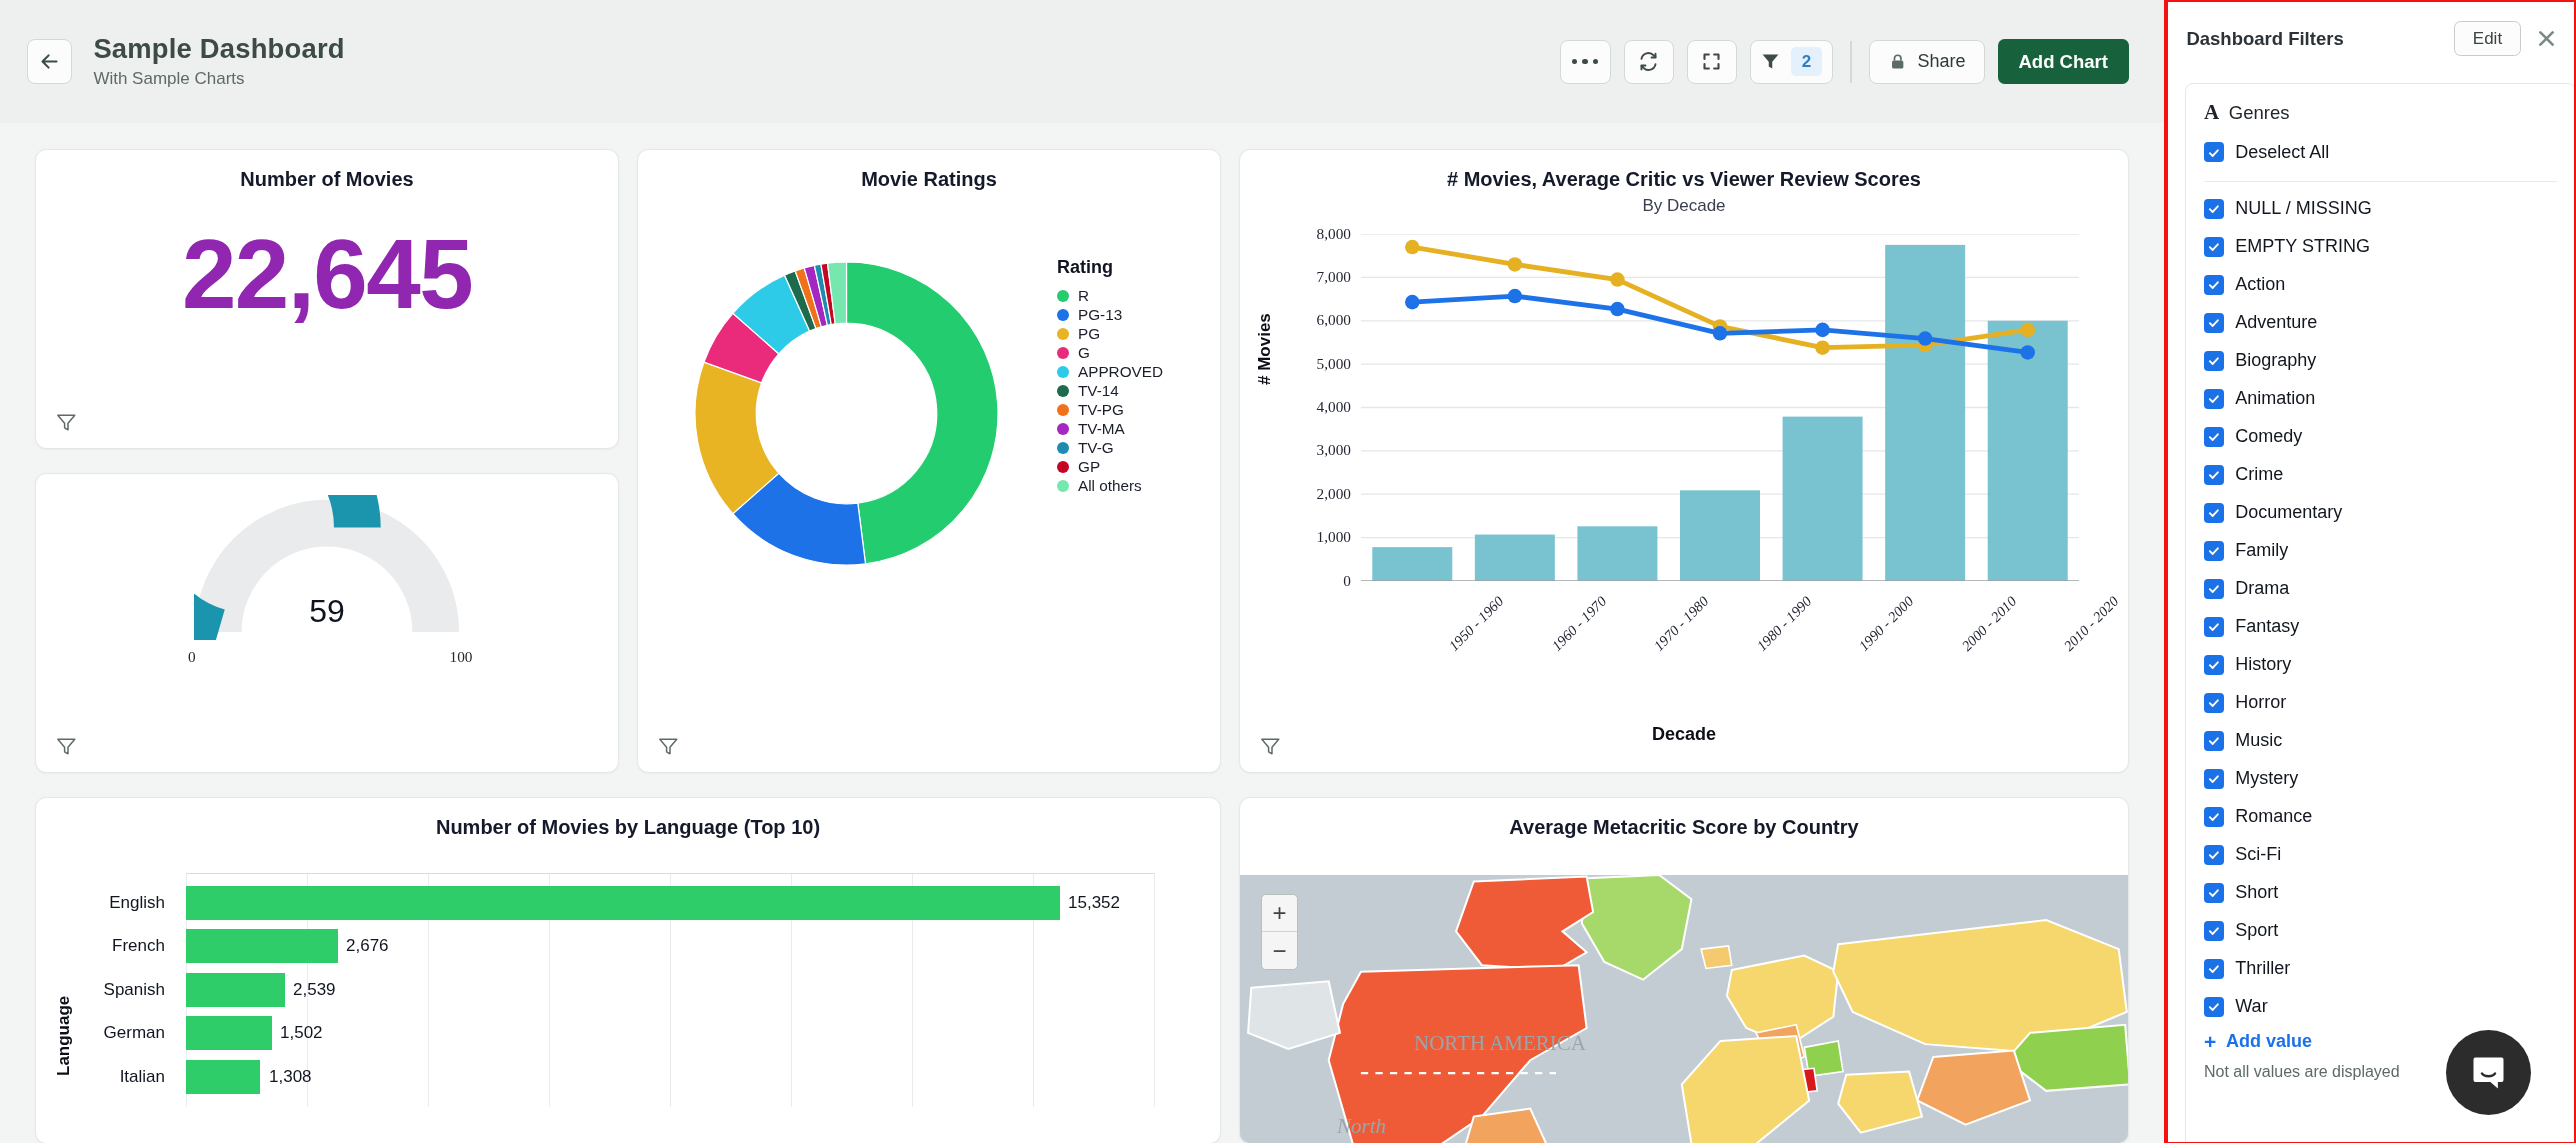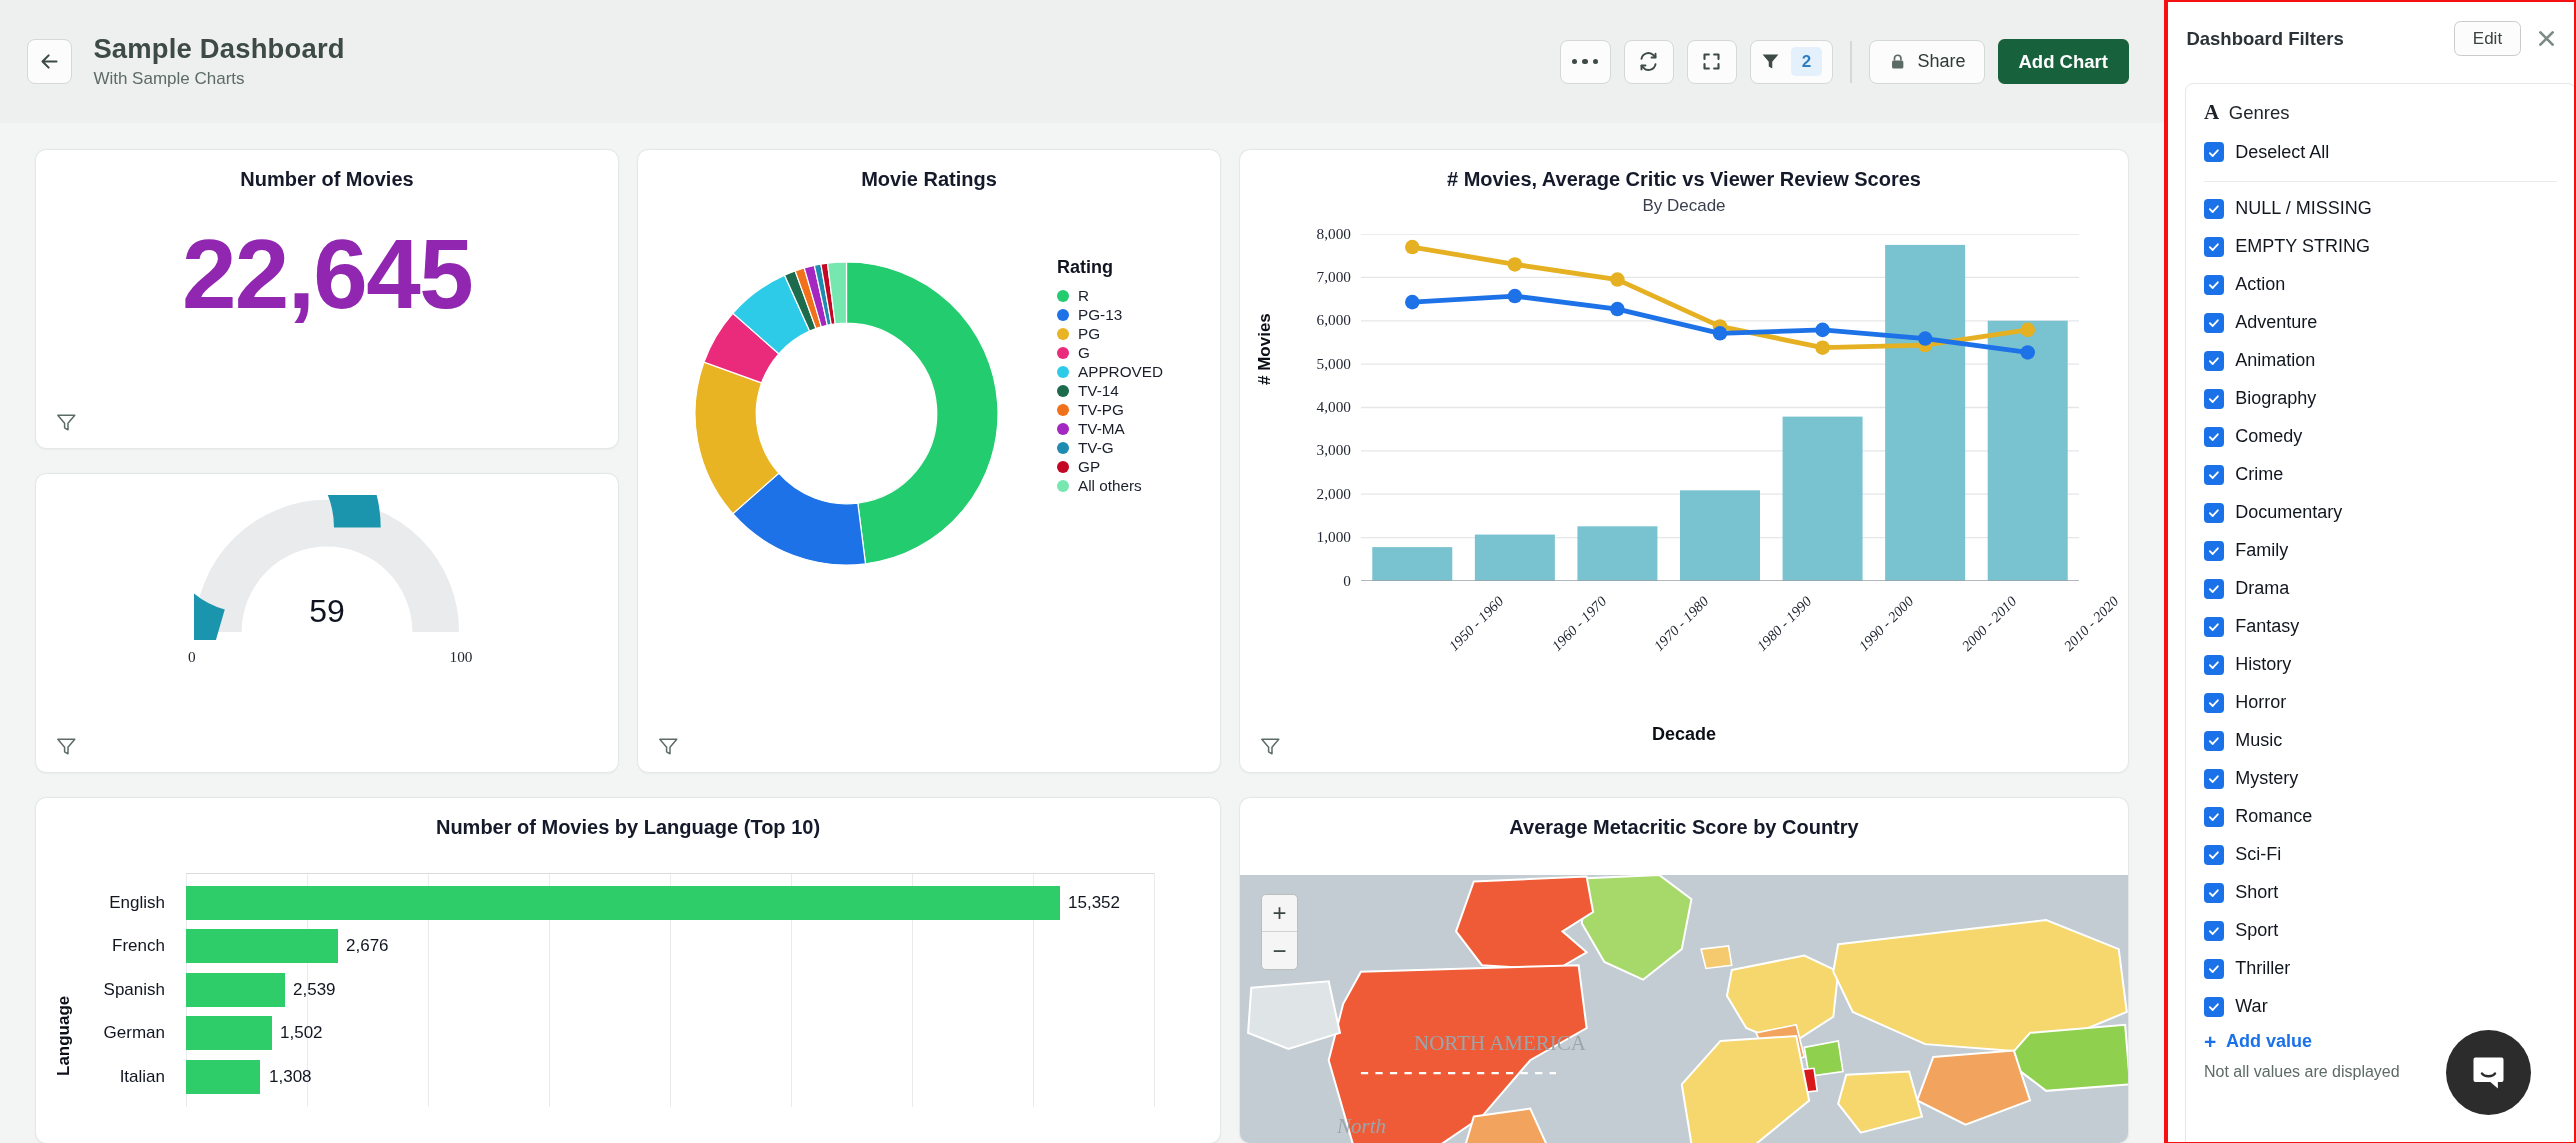--- a/index.html
+++ b/index.html
@@ -504,29 +504,29 @@
         </svg>
             </span>
             <span class="fp-lbl">Adventure</span>
           </div>
           <div class="fp-row">
             <span class="cbx">
         <svg viewBox="0 0 24 24">
           <path d="M5 12.5l5 5 9-10" fill="none" stroke="#fff" stroke-width="3.2" stroke-linecap="round" stroke-linejoin="round"></path>
         </svg>
             </span>
+            <span class="fp-lbl">Biography</span>
+          </div>
+          <div class="fp-row">
+            <span class="cbx">
+        <svg viewBox="0 0 24 24">
+          <path d="M5 12.5l5 5 9-10" fill="none" stroke="#fff" stroke-width="3.2" stroke-linecap="round" stroke-linejoin="round"></path>
+        </svg>
+            </span>
             <span class="fp-lbl">Animation</span>
-          </div>
-          <div class="fp-row">
-            <span class="cbx">
-        <svg viewBox="0 0 24 24">
-          <path d="M5 12.5l5 5 9-10" fill="none" stroke="#fff" stroke-width="3.2" stroke-linecap="round" stroke-linejoin="round"></path>
-        </svg>
-            </span>
-            <span class="fp-lbl">Biography</span>
           </div>
           <div class="fp-row">
             <span class="cbx">
         <svg viewBox="0 0 24 24">
           <path d="M5 12.5l5 5 9-10" fill="none" stroke="#fff" stroke-width="3.2" stroke-linecap="round" stroke-linejoin="round"></path>
         </svg>
             </span>
             <span class="fp-lbl">Comedy</span>
           </div>
           <div class="fp-row">

